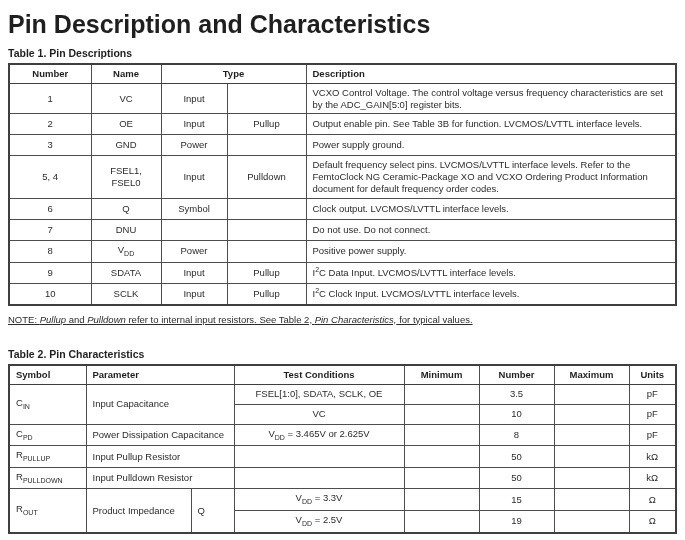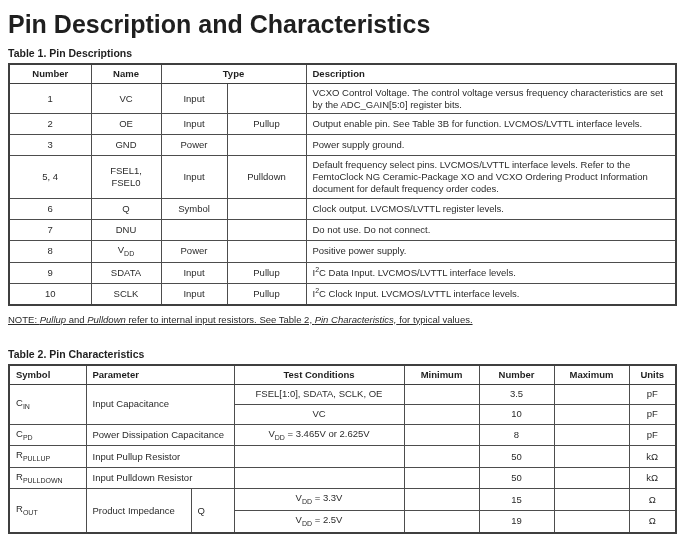--- a/index.html
+++ b/index.html
@@ -94,21 +94,21 @@
           <td class="c">FSEL1, FSEL0</td>
           <td class="c">Input</td>
           <td class="c">Pulldown</td>
           <td class="l">Default frequency select pins. LVCMOS/LVTTL interface levels. Refer to the FemtoClock NG Ceramic-Package XO and VCXO Ordering Product Information document for default frequency order codes.</td>
         </tr>
         <tr>
           <td class="c">6</td>
           <td class="c">Q</td>
           <td class="c">Symbol</td>
           <td class="c"></td>
-          <td class="l">Clock output. LVCMOS/LVTTL register levels.</td>
+          <td class="l">Clock output. LVCMOS/LVTTL interface levels.</td>
         </tr>
         <tr>
           <td class="c">7</td>
           <td class="c">DNU</td>
           <td class="c"></td>
           <td class="c"></td>
           <td class="l">Do not use. Do not connect.</td>
         </tr>
         <tr>
           <td class="c">8</td>

